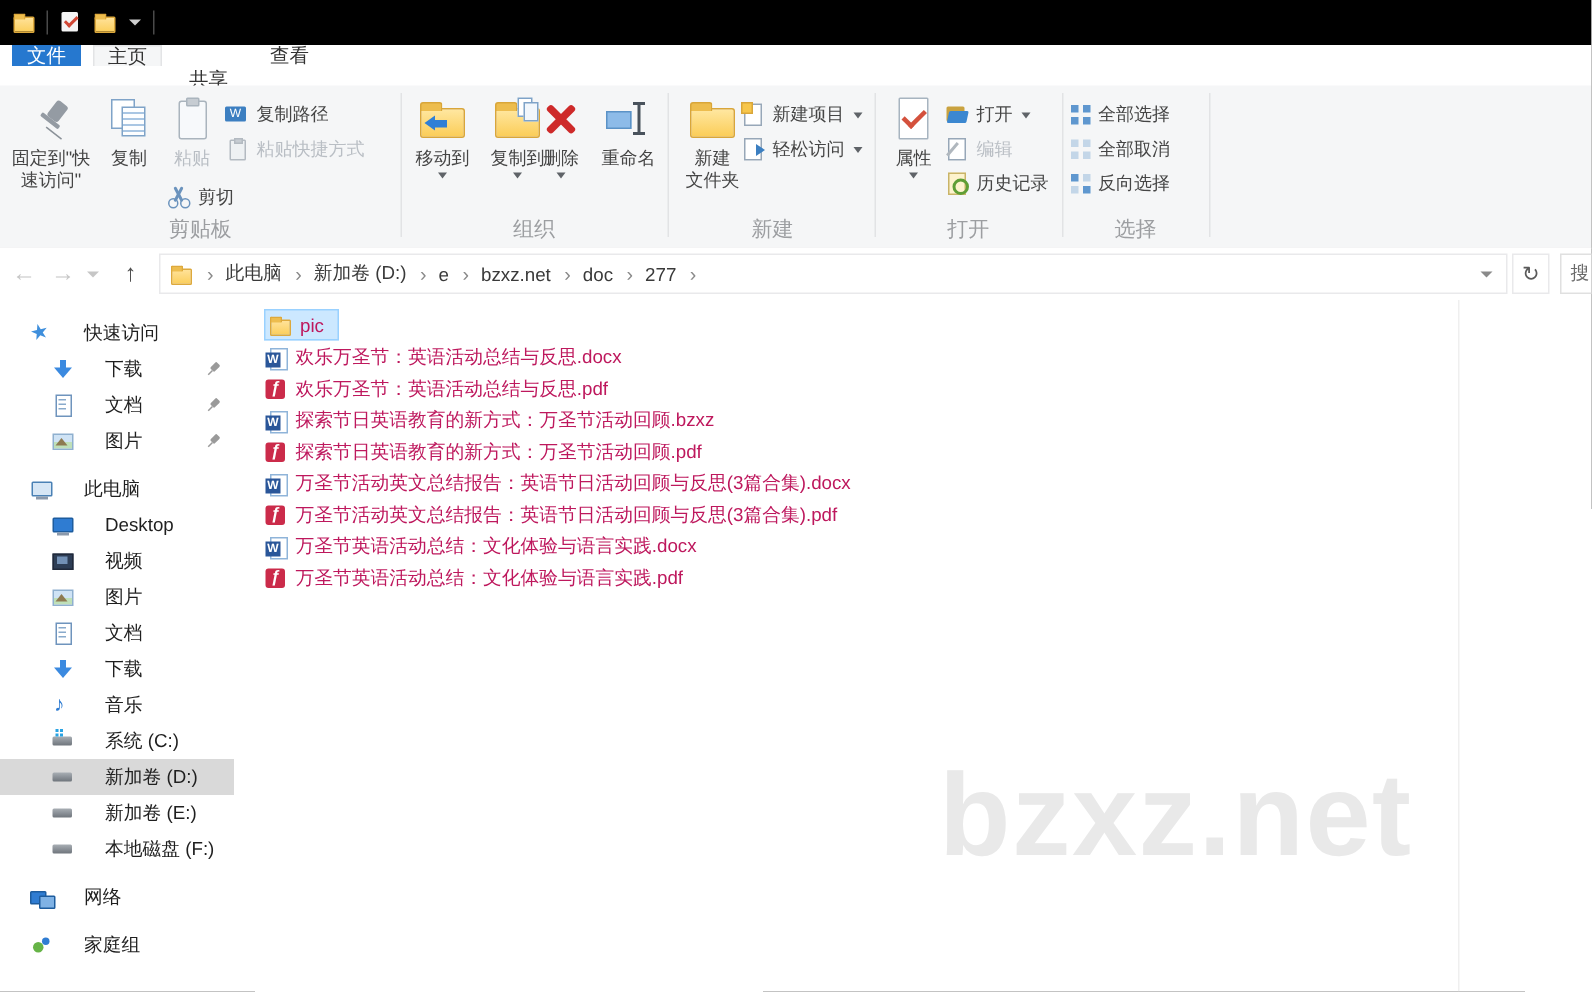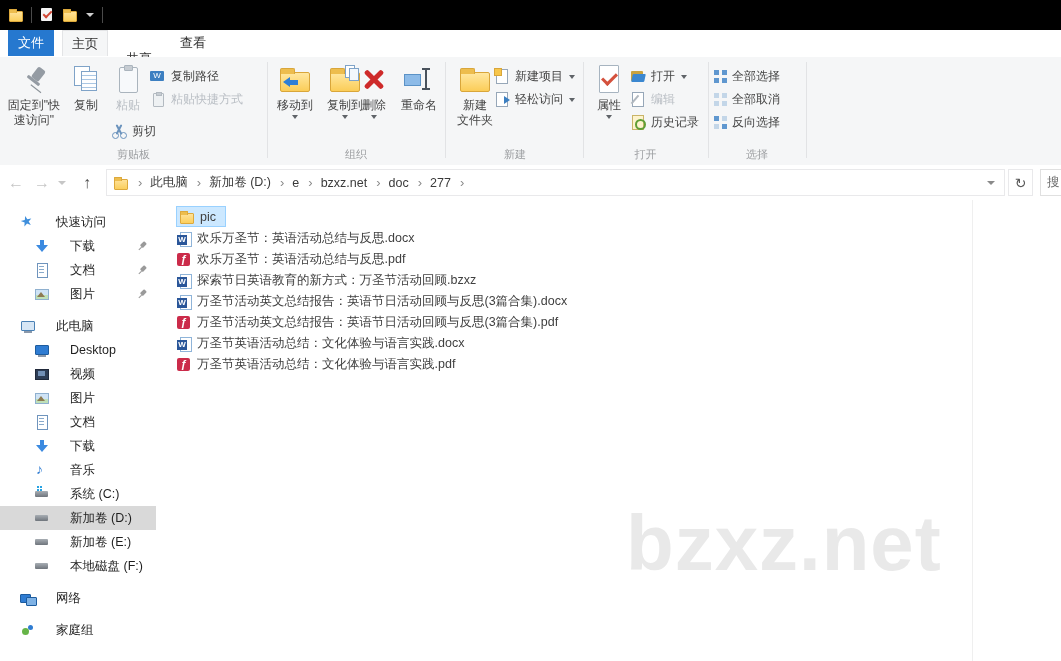--- a/index.html
+++ b/index.html
@@ -15,30 +15,30 @@
   .ic-folder::after{content:"";position:absolute;left:1px;top:2px;width:6px;height:3px;
       background:#edbd4e;border:1px solid #dda93c;border-bottom:none;border-radius:1px 1px 0 0;}
   .tb-doc::before{content:"";position:absolute;left:2px;top:1px;width:11px;height:13px;background:#f4f4f4;border-radius:1px;}
   .tb-doc::after{content:"";position:absolute;left:4px;top:4px;width:7px;height:3px;
       border-left:2px solid #d14836;border-bottom:2px solid #d14836;transform:rotate(-45deg);}
   .tb-chev{width:10px;height:10px;position:relative;}
   .tb-chev::before{content:"";position:absolute;left:1px;top:3px;border-left:4px solid transparent;
       border-right:4px solid transparent;border-top:4px solid #cfcfcf;}
   
   .tabs{position:absolute;left:0;top:30px;width:100%;height:27px;background:#fff;}
-  .tab{position:absolute;top:0;height:26px;display:flex;align-items:center;justify-content:center;
+  .tab{position:absolute;top:0;height:14px;display:flex;align-items:center;justify-content:center;
        font-size:13px;color:#333;cursor:default;}
   .tab-file{left:8px;width:46px;background:#2678cf;color:#fff;}
   .tab-home{left:62px;width:46px;background:#f5f6f7;border:1px solid #e3e4e6;border-bottom:none;box-sizing:border-box;}
   .tab-share{left:116px;width:46px;margin-top:16px;}
   .tab-view{left:170px;width:46px;}
   
   .ribbon{position:absolute;left:0;top:57px;width:100%;height:108px;background:#f5f6f7;border-bottom:1px solid #dcdcde;box-sizing:content-box;}
   .rdiv{position:absolute;top:5px;height:96px;width:1px;background:#e2e3e5;}
-  .rgl{position:absolute;bottom:3px;font-size:11px;color:#9c9ea1;text-align:center;}
+  .rgl{position:absolute;bottom:3px;font-size:14px;color:#9c9ea1;text-align:center;}
   .bigbtn{position:absolute;top:5px;display:flex;flex-direction:column;align-items:center;
           color:#454545;font-size:12px;line-height:15px;text-align:center;word-break:break-all;}
   .bigbtn .ricw{height:34px;display:flex;align-items:center;justify-content:center;margin-bottom:2px;}
   .smbtn{position:absolute;display:flex;align-items:center;gap:5px;font-size:12px;color:#454545;height:20px;}
   .disabled{color:#b9bec4 !important;}
   .car{width:0;height:0;border-left:3.5px solid transparent;border-right:3.5px solid transparent;
        border-top:4px solid #5f6368;margin-top:2px;}
   .smbtn .car{margin-top:1px;margin-left:1px;}
   
   .pin-large{width:30px;height:30px;position:relative;transform:rotate(38deg);}
@@ -168,21 +168,21 @@
       border:1px solid #1d5c9e;border-radius:1px;}
   .ic-net::after{content:"";position:absolute;left:6px;top:7px;width:9px;height:7px;background:#7fb2e5;
       border:1px solid #1d5c9e;border-radius:1px;}
   .ic-home::before{content:"";position:absolute;left:8px;top:3px;width:5px;height:5px;background:#2f7cd2;border-radius:50%;}
   .ic-home::after{content:"";position:absolute;left:2px;top:6px;width:7px;height:7px;background:#66b447;border-radius:50%;}
   
   .content{position:absolute;left:156px;top:200px;right:0;bottom:0;background:#fff;}
   .vline{position:absolute;left:816px;top:0;bottom:0;width:1px;background:#efefef;}
   .watermark{position:absolute;left:470px;top:298px;font-size:78px;font-weight:800;color:#e9e9e9;letter-spacing:1px;}
   .filelist{position:absolute;left:20px;top:6px;}
-  .frow{height:21px;display:flex;align-items:center;gap:5px;font-size:12.5px;color:#404040;white-space:nowrap;}
+  .frow{height:21px;display:flex;align-items:center;gap:5px;font-size:12.5px;color:#be185d;white-space:nowrap;}
   .frow-sel{background:#cce8ff;border:1px solid #99d1ff;width:fit-content;padding:0 9px 0 2px;height:21px;box-sizing:border-box;margin-bottom:1px;}
   .ic-word{width:16px;height:16px;position:relative;flex:0 0 auto;}
   .ic-word::before{content:"";position:absolute;left:4px;top:1px;width:10px;height:13px;background:#fff;border:1px solid #8fb4d9;}
   .ic-word::after{content:"W";position:absolute;left:1px;top:4px;width:10px;height:10px;background:#2a5699;
       color:#fff;font-size:8px;font-weight:bold;line-height:10px;text-align:center;}
   .ic-pdf{width:16px;height:16px;position:relative;flex:0 0 auto;}
   .ic-pdf::before{content:"";position:absolute;left:1px;top:1px;width:13px;height:13px;background:#cb2b4a;border-radius:2px;}
   .ic-pdf::after{content:"ƒ";position:absolute;left:1px;top:1px;width:13px;height:13px;color:#fff;
       font-size:11px;line-height:13px;text-align:center;font-style:italic;font-weight:bold;}
 </style>
@@ -447,20 +447,24 @@
       </div>
       <div class="frow">
         <span class="ic-pdf"></span>
         <span>欢乐万圣节：英语活动总结与反思.pdf</span>
       </div>
       <div class="frow">
         <span class="ic-word"></span>
         <span>探索节日英语教育的新方式：万圣节活动回顾.bzxz</span>
       </div>
       <div class="frow">
+        <span class="ic-pdf"></span>
+        <span>探索节日英语教育的新方式：万圣节活动回顾.pdf</span>
+      </div>
+      <div class="frow">
         <span class="ic-word"></span>
         <span>万圣节活动英文总结报告：英语节日活动回顾与反思(3篇合集).docx</span>
       </div>
       <div class="frow">
         <span class="ic-pdf"></span>
         <span>万圣节活动英文总结报告：英语节日活动回顾与反思(3篇合集).pdf</span>
       </div>
       <div class="frow">
         <span class="ic-word"></span>
         <span>万圣节英语活动总结：文化体验与语言实践.docx</span>

